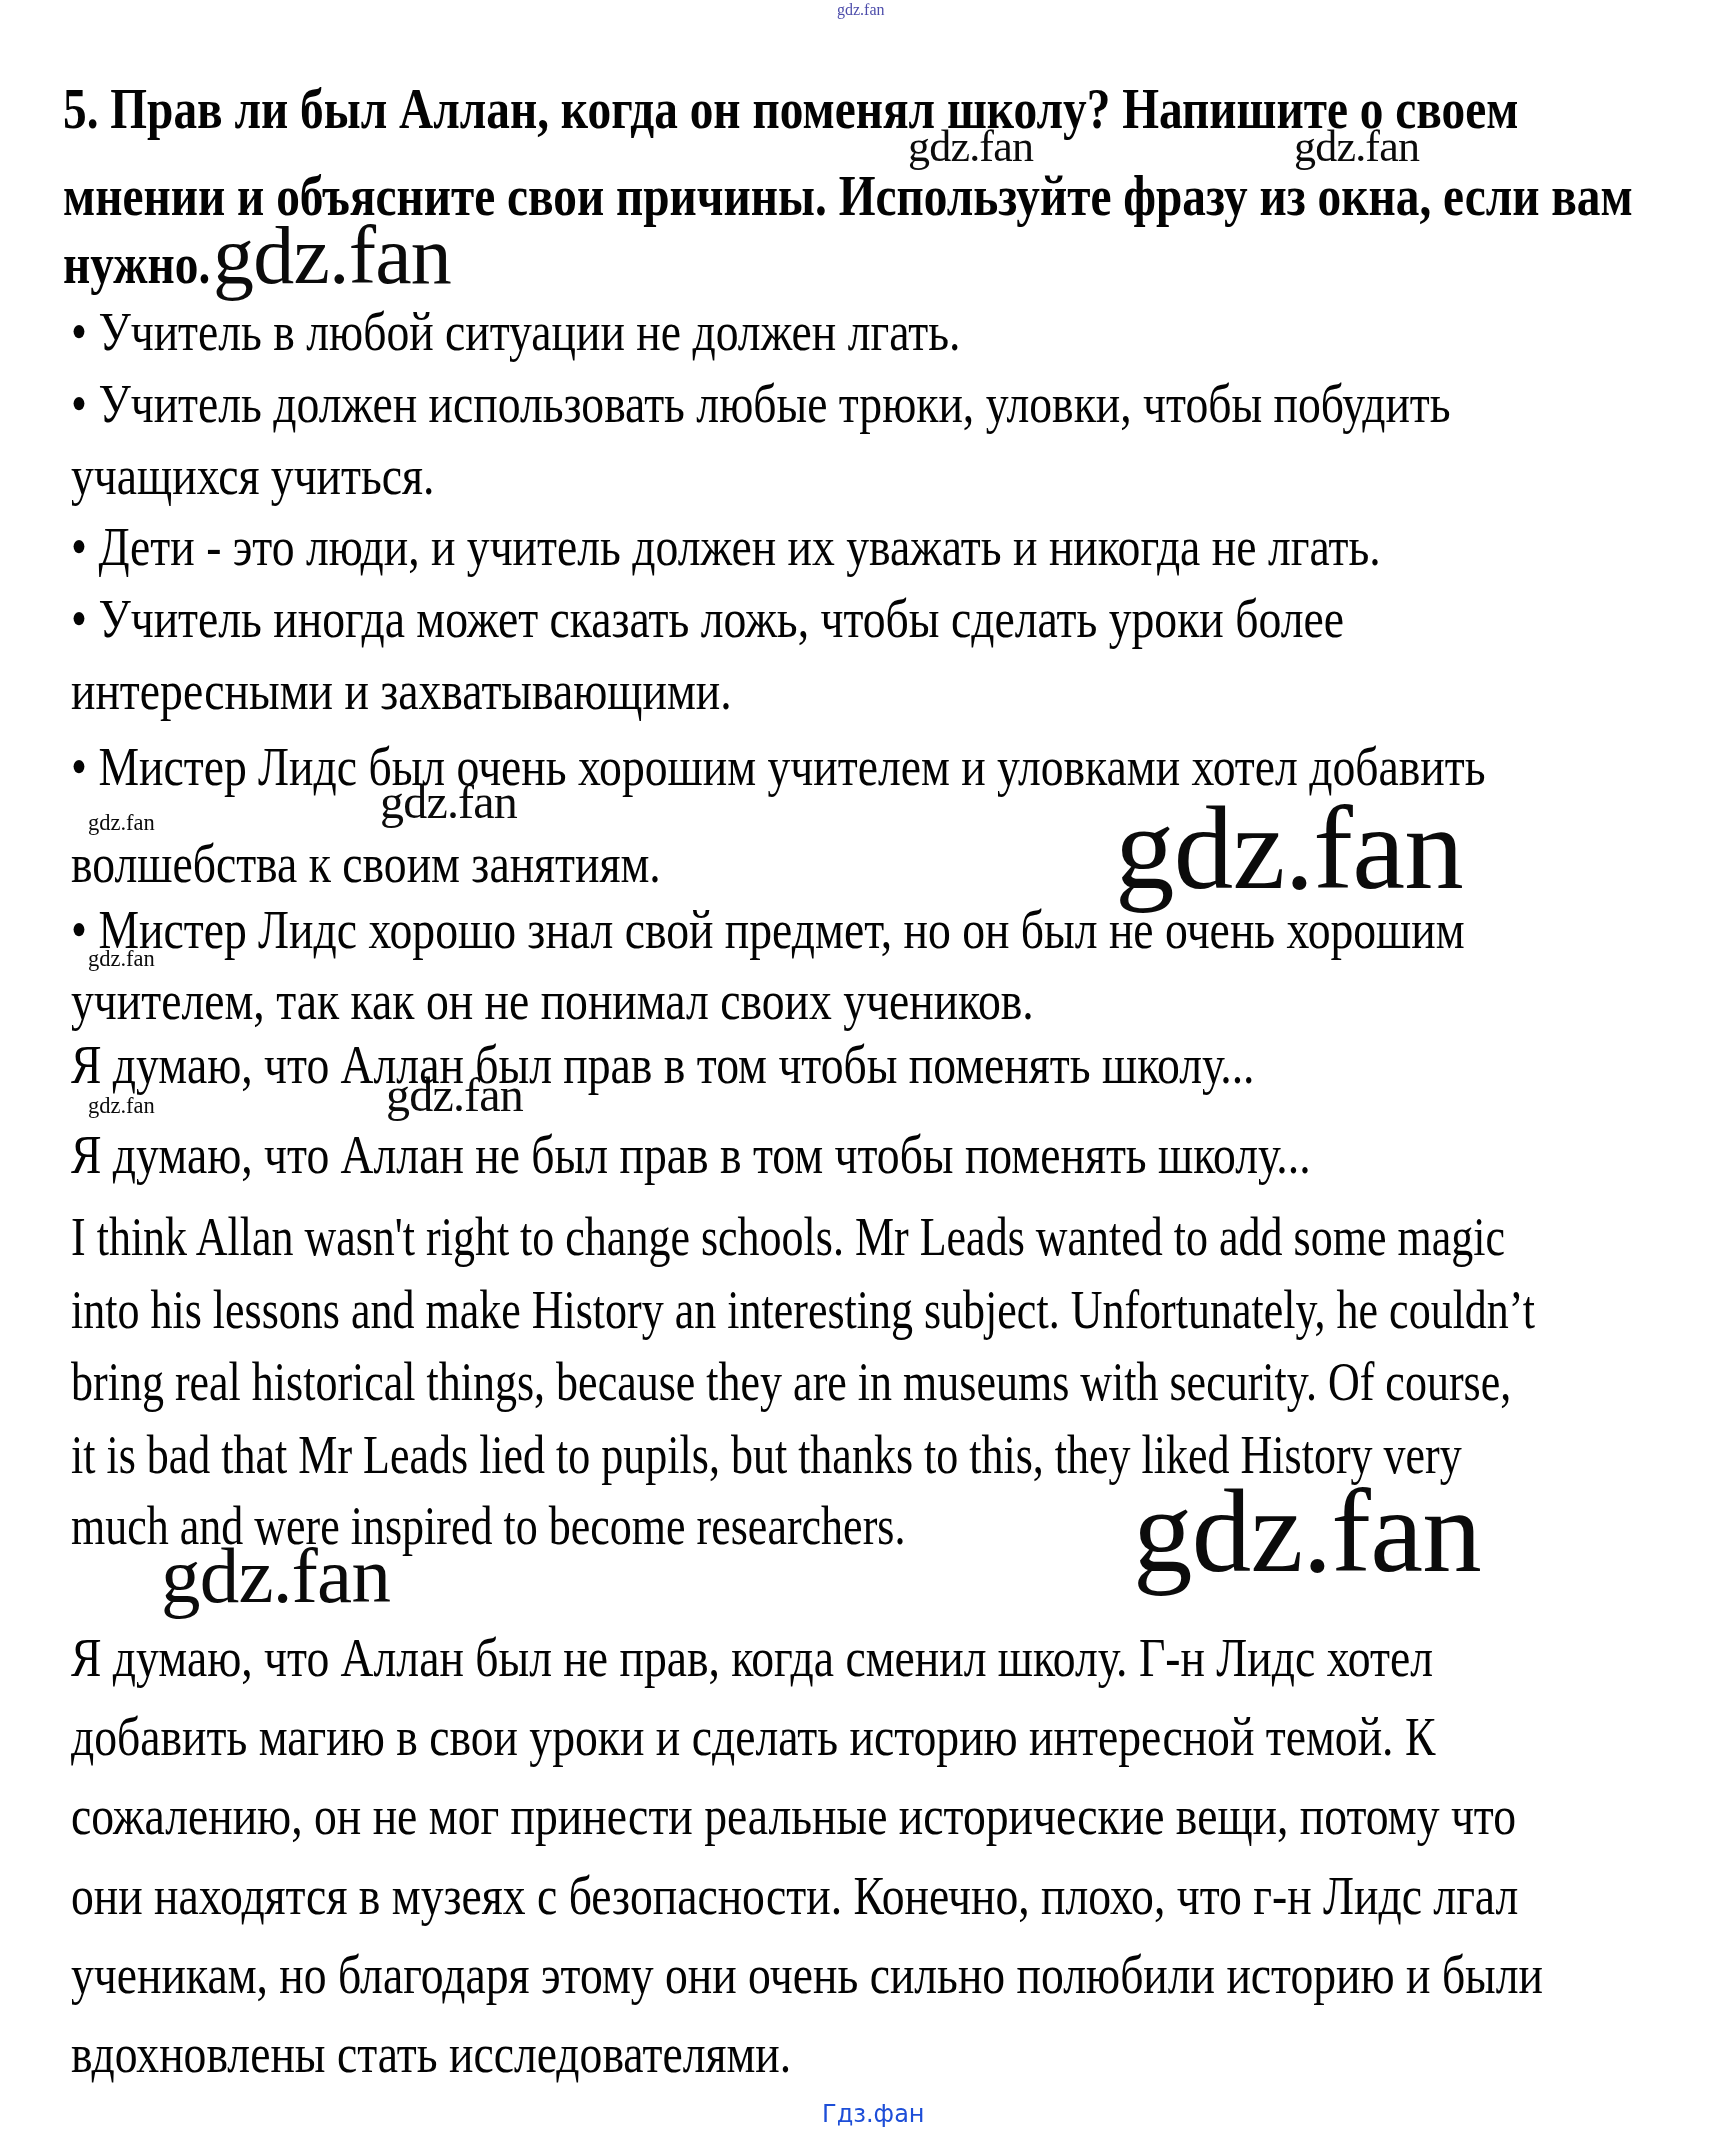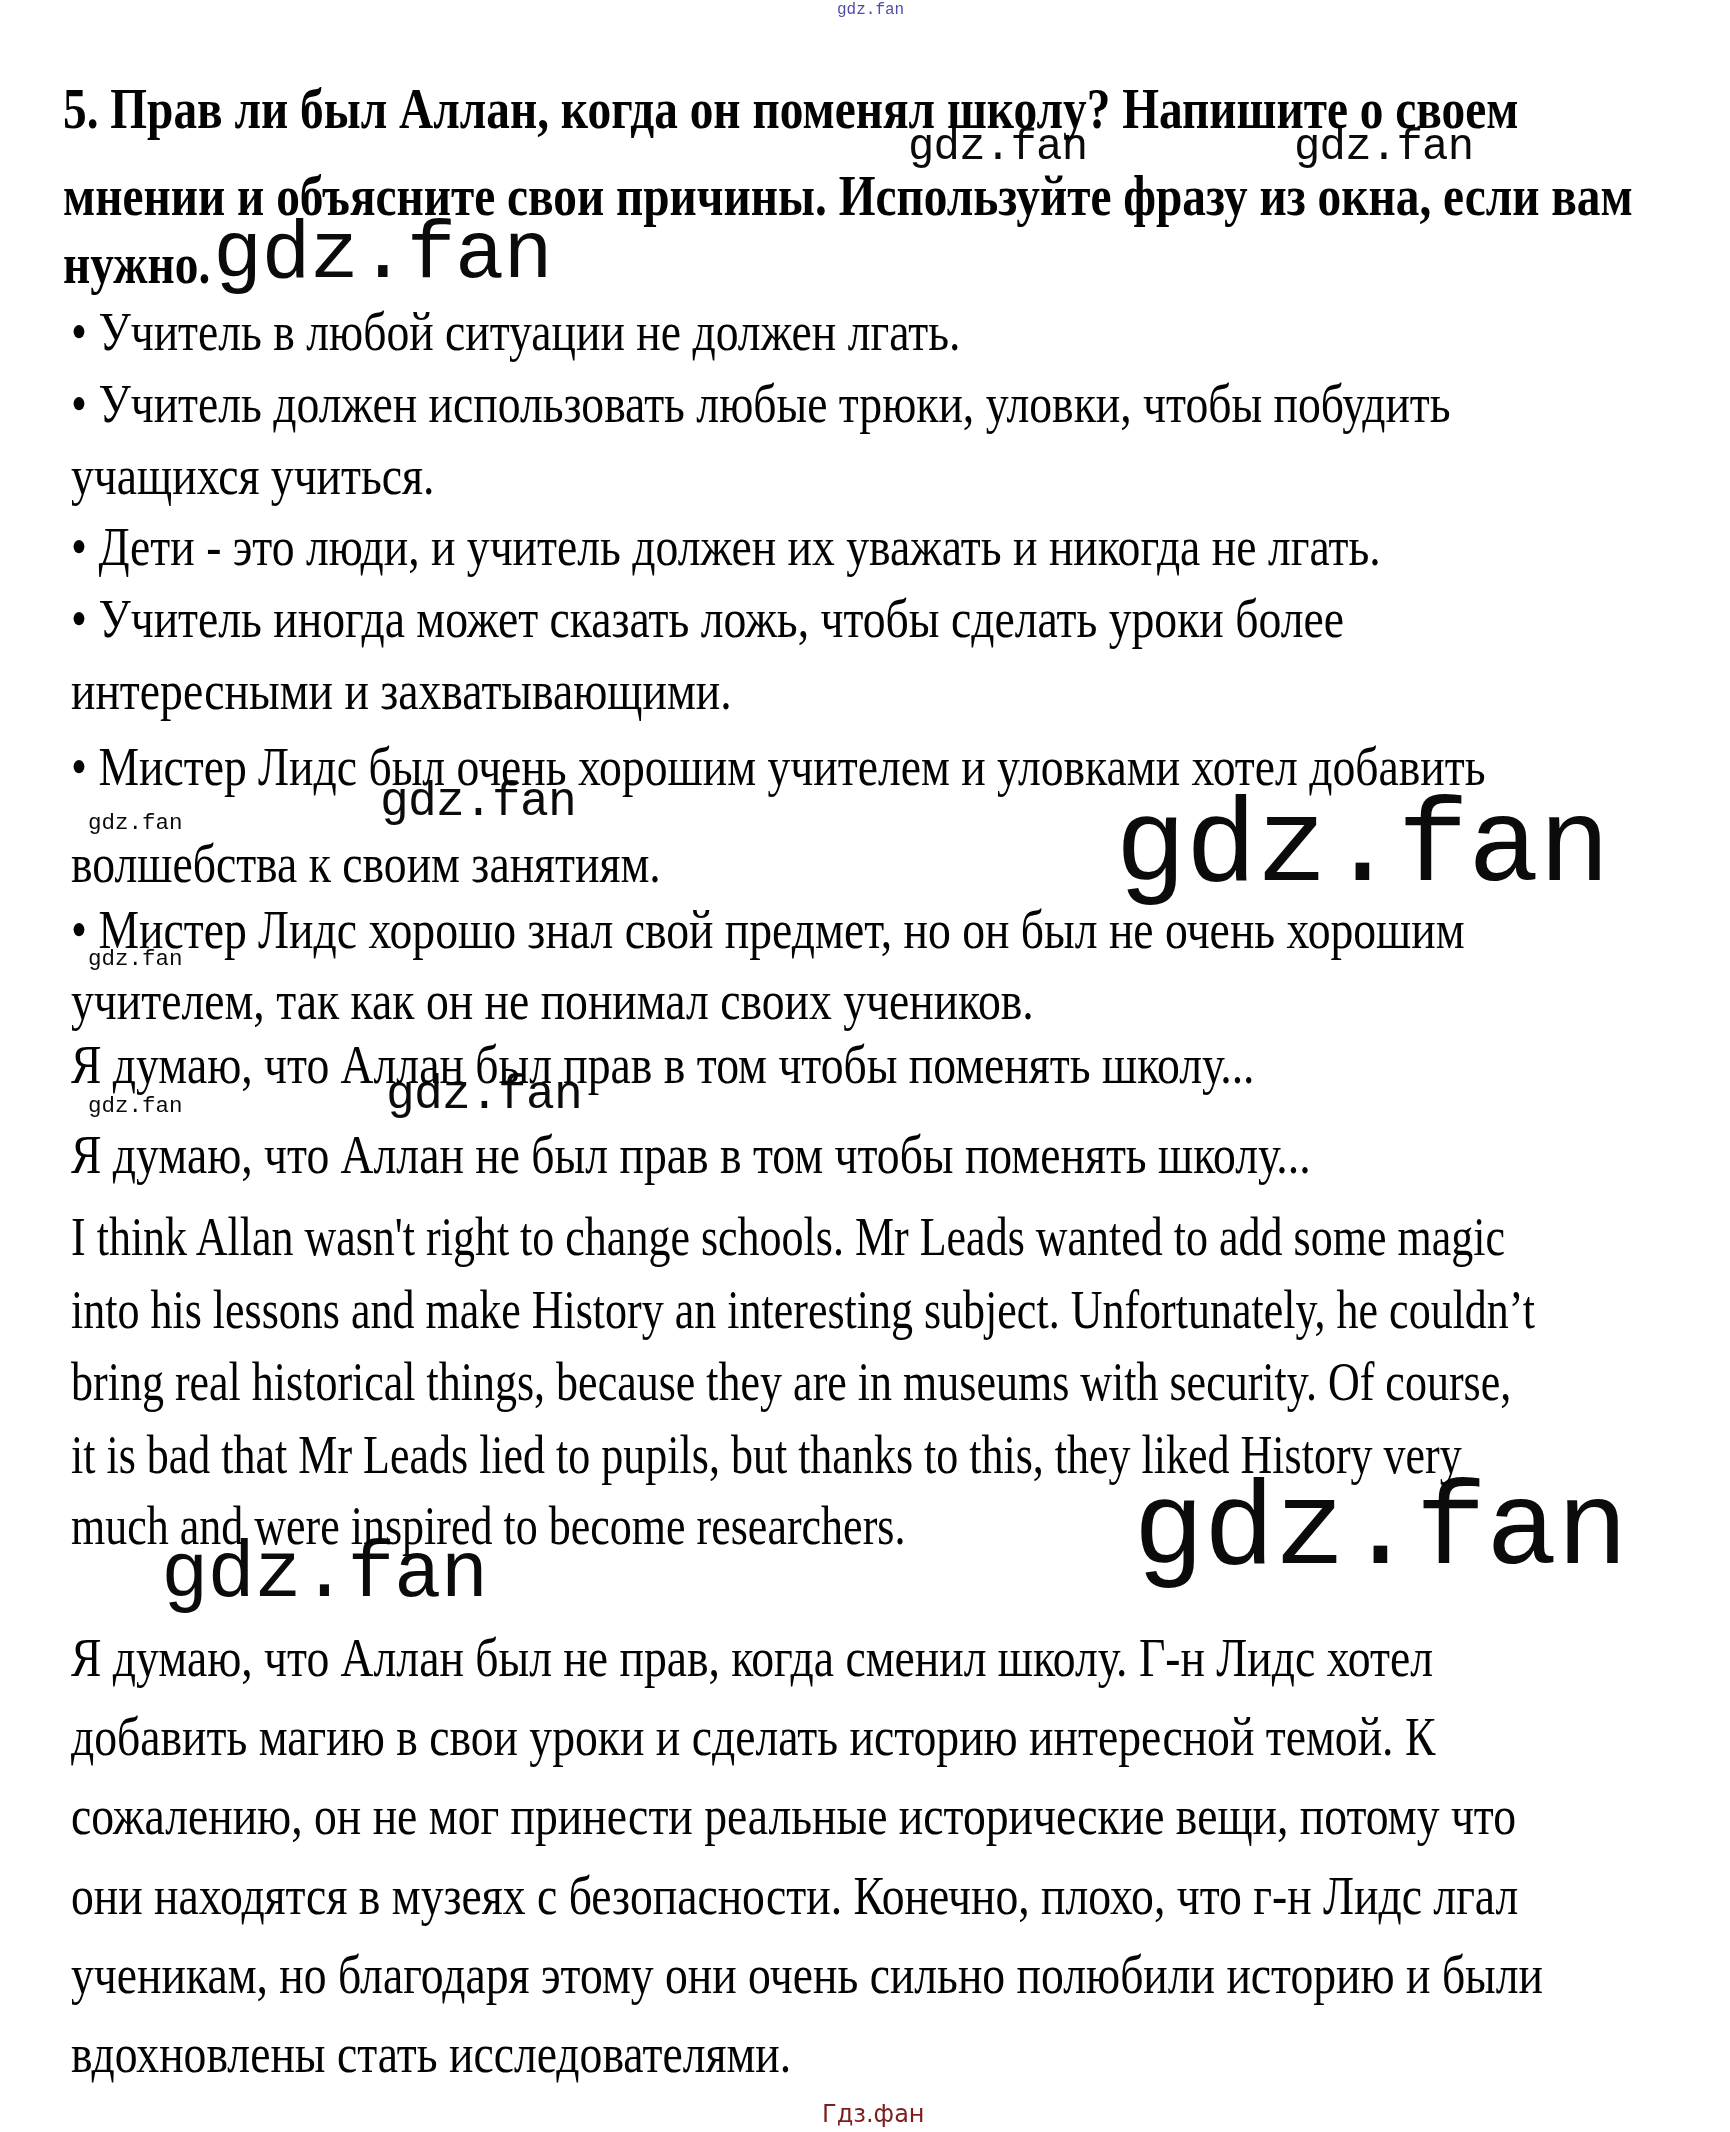--- a/index.html
+++ b/index.html
@@ -35,42 +35,42 @@
   }
   .ru-ln{
     left:71px;
     font-size:55px;
     transform:scaleX(0.83);
   }
   .wm{
     position:absolute;
     white-space:nowrap;
     line-height:1;
-    font-family:Liberation Mono, monospace;
+    font-family:Liberation Serif, serif;
     color:#0b0b0b;
     letter-spacing:-0.8px;
   }
   .wm-top{left:837px;top:1.7px;font-size:16px;color:#4d4dab;letter-spacing:0;}
   .wm-title-a{left:908px;top:125px;font-size:44px;}
   .wm-title-b{left:1294px;top:125px;font-size:44px;}
   .wm-big-1{left:213px;top:215px;font-size:82px;}
   .wm-med-1{left:380px;top:778px;font-size:48px;}
   .wm-sm-1{left:88px;top:812px;font-size:22.5px;letter-spacing:0;}
   .wm-huge-1{left:1115px;top:789px;font-size:119px;}
   .wm-sm-2{left:88px;top:948px;font-size:22.5px;letter-spacing:0;}
   .wm-med-2{left:386px;top:1071px;font-size:48px;}
   .wm-sm-3{left:88px;top:1095px;font-size:22.5px;letter-spacing:0;}
   .wm-huge-2{left:1133px;top:1472px;font-size:119px;}
   .wm-big-2{left:161px;top:1536px;font-size:79px;}
   .footer-brand{
     position:absolute;
     left:822px;top:2102px;
     font-family:"DejaVu Sans", sans-serif;
     font-size:24px;
-    color:#7f1d1d;
+    color:#1d4ed8;
     line-height:1;
   }
 </style>
 </head>
 <body>
 
 <div class="page">
 
   <div class="wm wm-top">gdz.fan</div>
   <div class="wm wm-title-a">gdz.fan</div>

